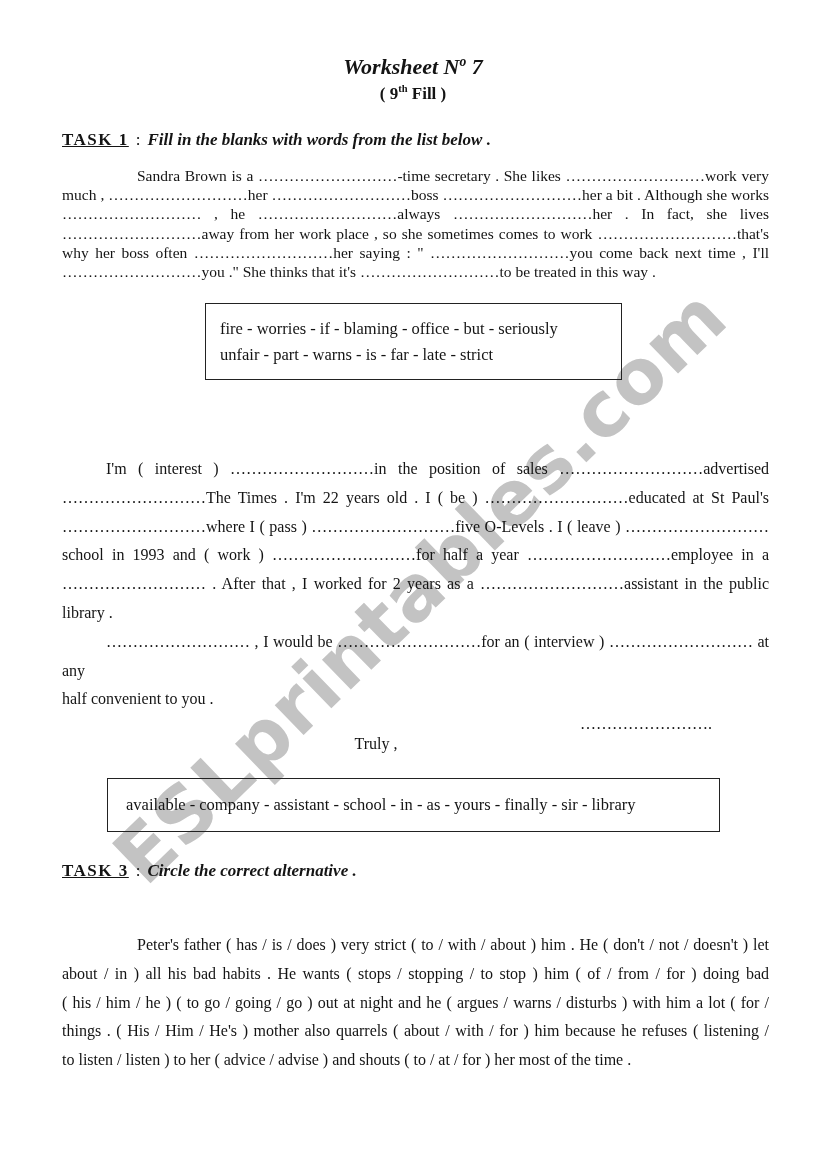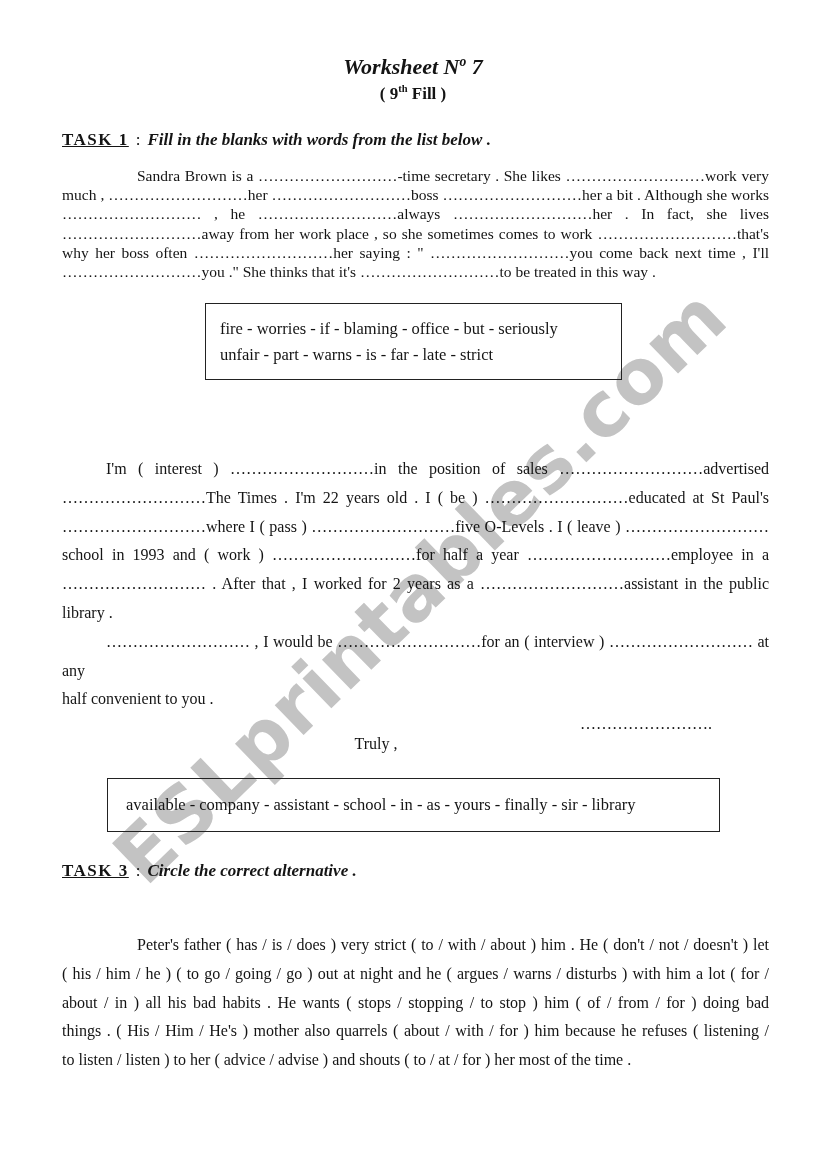--- a/index.html
+++ b/index.html
@@ -142,19 +142,19 @@
   </div>
 
   <div class="abs word-box box2">
     <div>available - company - assistant - school - in - as - yours - finally - sir - library</div>
   </div>
 
   <div class="abs heading h3"><span class="task-label">TASK 3</span><span class="task-colon">:</span><span class="task-instruction">Circle the correct alternative .</span></div>
 
   <div class="abs para3">
     <div class="jline indent-lg">Peter's father ( has / is / does ) very strict ( to / with / about ) him . He ( don't / not / doesn't ) let</div>
+    <div class="jline">about / in ) all his bad habits . He wants ( stops / stopping / to stop ) him ( of / from / for ) doing bad</div>
     <div class="jline">( his / him / he ) ( to go / going / go ) out at night and he ( argues / warns / disturbs ) with him a lot ( for /</div>
-    <div class="jline">about / in ) all his bad habits . He wants ( stops / stopping / to stop ) him ( of / from / for ) doing bad</div>
     <div class="jline">things . ( His / Him / He's ) mother also quarrels ( about / with / for ) him because he refuses ( listening /</div>
     <div class="left-line">to listen / listen ) to her ( advice / advise ) and shouts ( to / at / for ) her most of the time .</div>
   </div>
 
 </div>
 
 </body></html>

